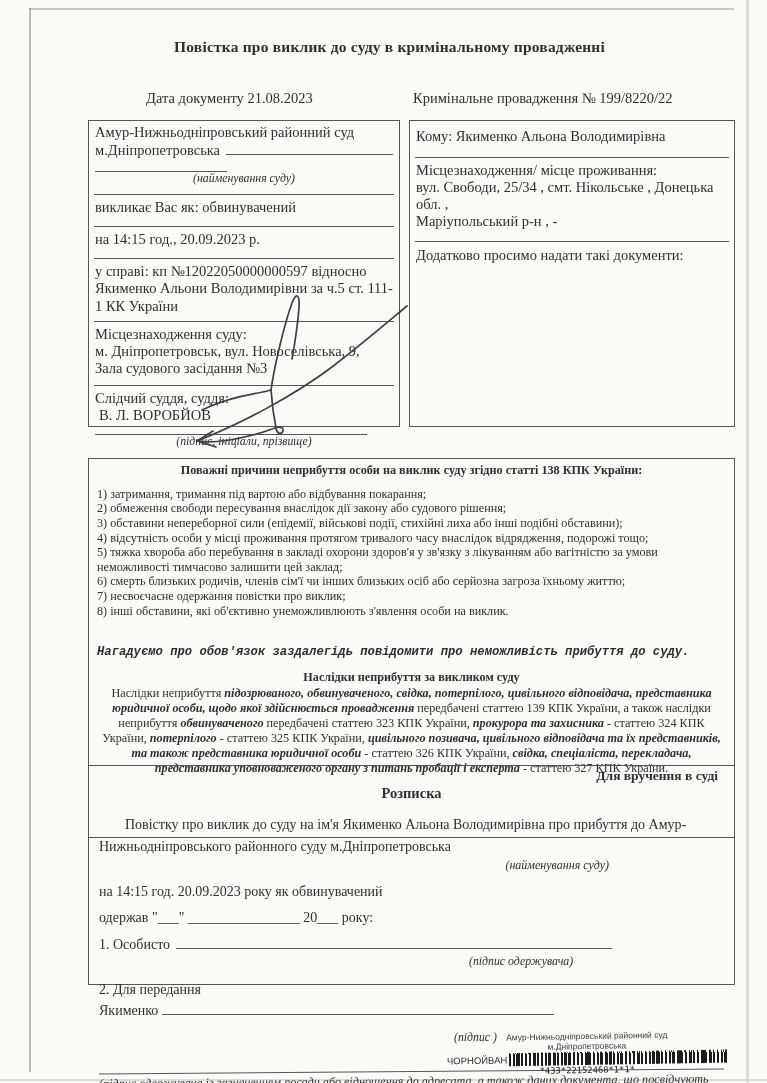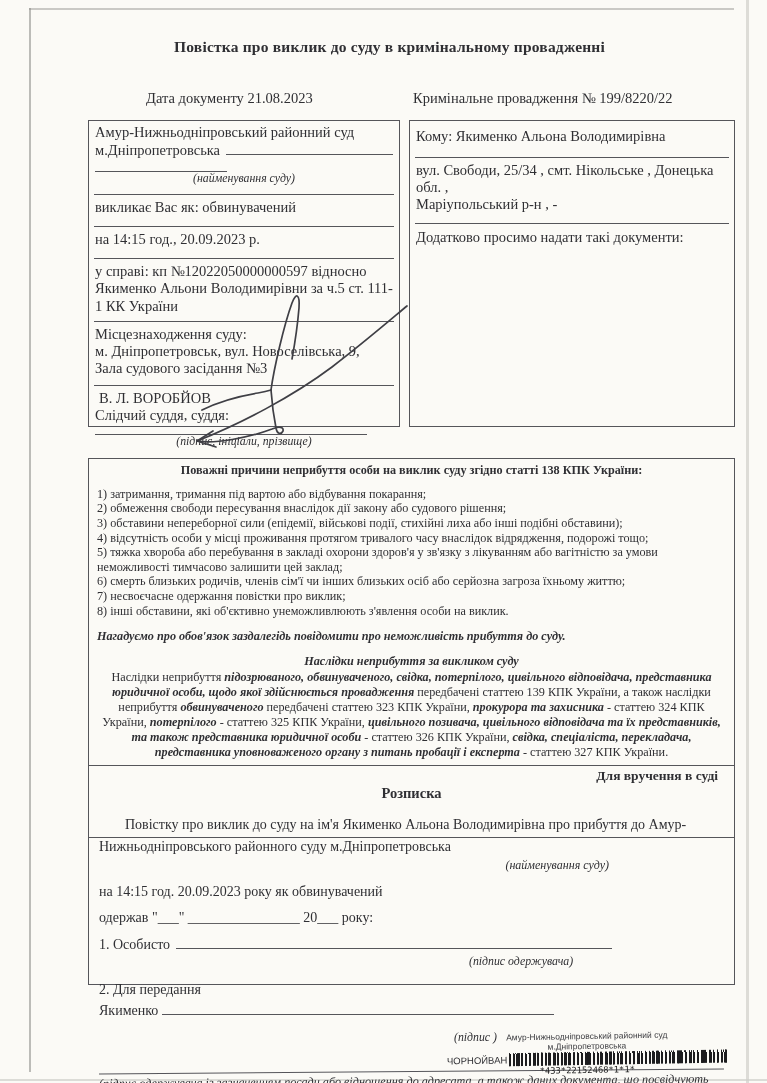--- a/index.html
+++ b/index.html
@@ -29,22 +29,22 @@
   .fill{display:inline-block;border-bottom:1px solid #55555a;height:13px;vertical-align:baseline;}
   .caption{font-style:italic;font-size:11.8px;text-align:center;}
   .flexline{display:flex;align-items:baseline;}
   .flexline .fill{flex:1;margin-left:6px;}
   .row-pad{padding:4px 0 10px 0;}
 
   .causes-box{left:88px;top:458px;width:647px;height:380px;padding:4px 8px;box-sizing:border-box;
     font-size:12.2px;line-height:1.2;}
   .causes-header{font-weight:bold;text-align:center;margin-bottom:9px;}
   .cause-item{margin:0;}
-  .reminder{font-weight:bold;font-style:italic;margin-top:11px;}
-  .cons-title{font-weight:bold;text-align:center;margin-top:10px;font-style:italic;}
+  .reminder{font-weight:bold;font-style:italic;margin-top:27px;font-family:Liberation Mono, monospace;}
+  .cons-title{font-weight:bold;text-align:center;margin-top:10px;}
   .cons-par{text-align:center;margin-top:1px;line-height:1.24;}
   .bi{font-weight:bold;font-style:italic;}
 
   .receipt-box{left:88px;top:765px;width:647px;height:220px;padding:2px 10px;box-sizing:border-box;font-size:14px;}
   .corner-label{font-weight:bold;text-align:right;font-size:13.5px;padding-right:6px;}
   .receipt-title{font-weight:bold;text-align:center;font-size:14.5px;margin-top:1px;}
   .receipt-body{margin-top:12px;text-indent:26px;line-height:1.55;padding-right:26px;}
   .receipt-court-caption{font-style:italic;font-size:12px;text-align:right;margin-right:115px;margin-top:1px;}
   .receipt-time{margin-top:11px;}
   .receipt-received{margin-top:10px;}
@@ -102,31 +102,32 @@
     <div class="hr"></div>
     <div style="padding:4px 0 6px 0">у справі:  кп №12022050000000597 відносно Якименко Альони Володимирівни за ч.5 ст. 111-1 КК України</div>
     <div class="hr"></div>
     <div style="padding:4px 0 8px 0">
       <div>Місцезнаходження суду:</div>
       <div>м. Дніпропетровськ, вул. Новоселівська, 9,</div>
       <div>Зала судового засідання №3</div>
     </div>
     <div class="hr"></div>
     <div style="padding:4px 0 10px 0">
+      <div>Слідчий суддя, суддя:</div>
       <div style="padding-left:4px">В. Л. ВОРОБЙОВ</div>
-      <div>Слідчий суддя, суддя:</div>
     </div>
     <div class="hr-sign"></div>
     <div class="caption">(підпис, ініціали, прізвище)</div>
   </div>
 
   <div class="box recipient-box">
     <div style="padding:4px 0 12px 0">Кому: Якименко Альона Володимирівна</div>
     <div class="hr"></div>
     <div style="padding:4px 0 10px 0">
+      <div>Місцезнаходження/ місце проживання:</div>
       <div>вул. Свободи, 25/34  ,  смт. Нікольське ,  Донецька обл. ,</div>
       <div>Маріупольський р-н ,  -</div>
     </div>
     <div class="hr"></div>
     <div style="padding:5px 0 0 0">Додатково просимо надати такі документи:</div>
   </div>
 
   <div class="box causes-box">
     <div class="causes-header">Поважні причини неприбуття особи на виклик суду згідно статті 138 КПК України:</div>
     <div class="cause-item">1) затримання, тримання під вартою або відбування покарання;</div>

